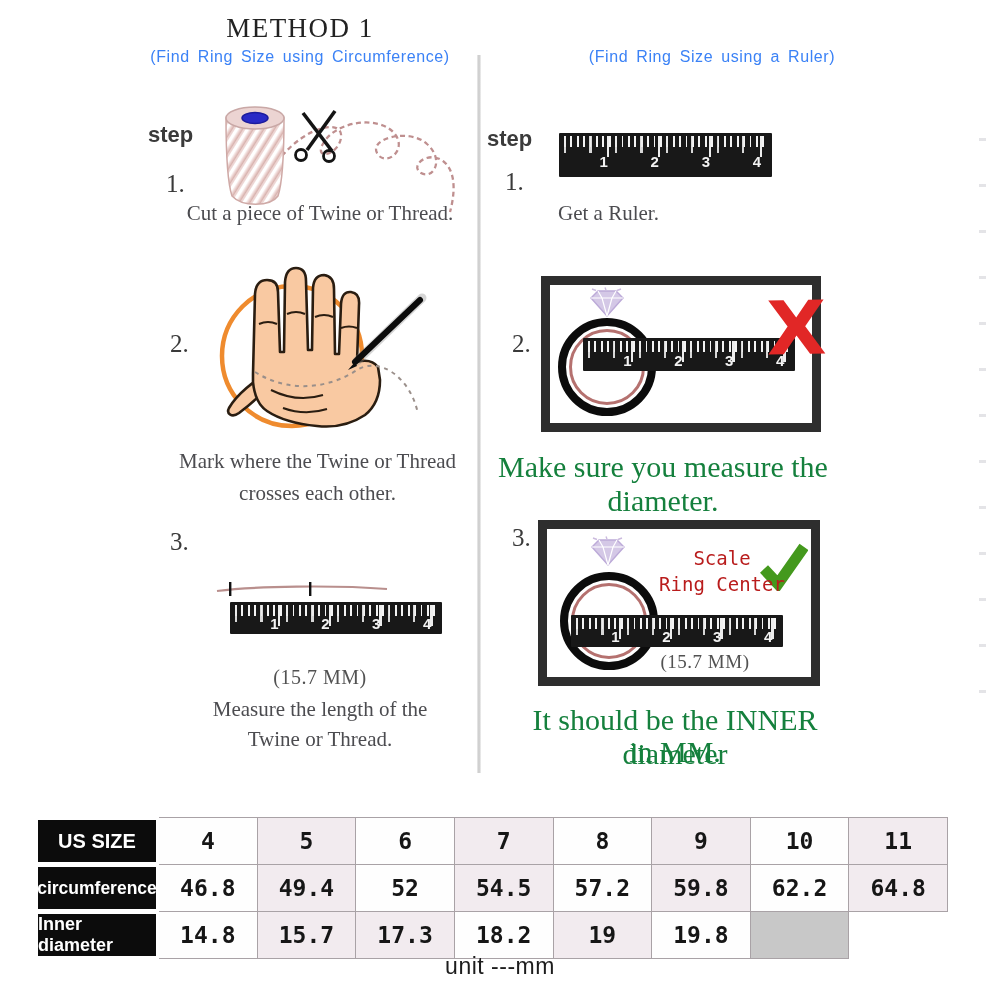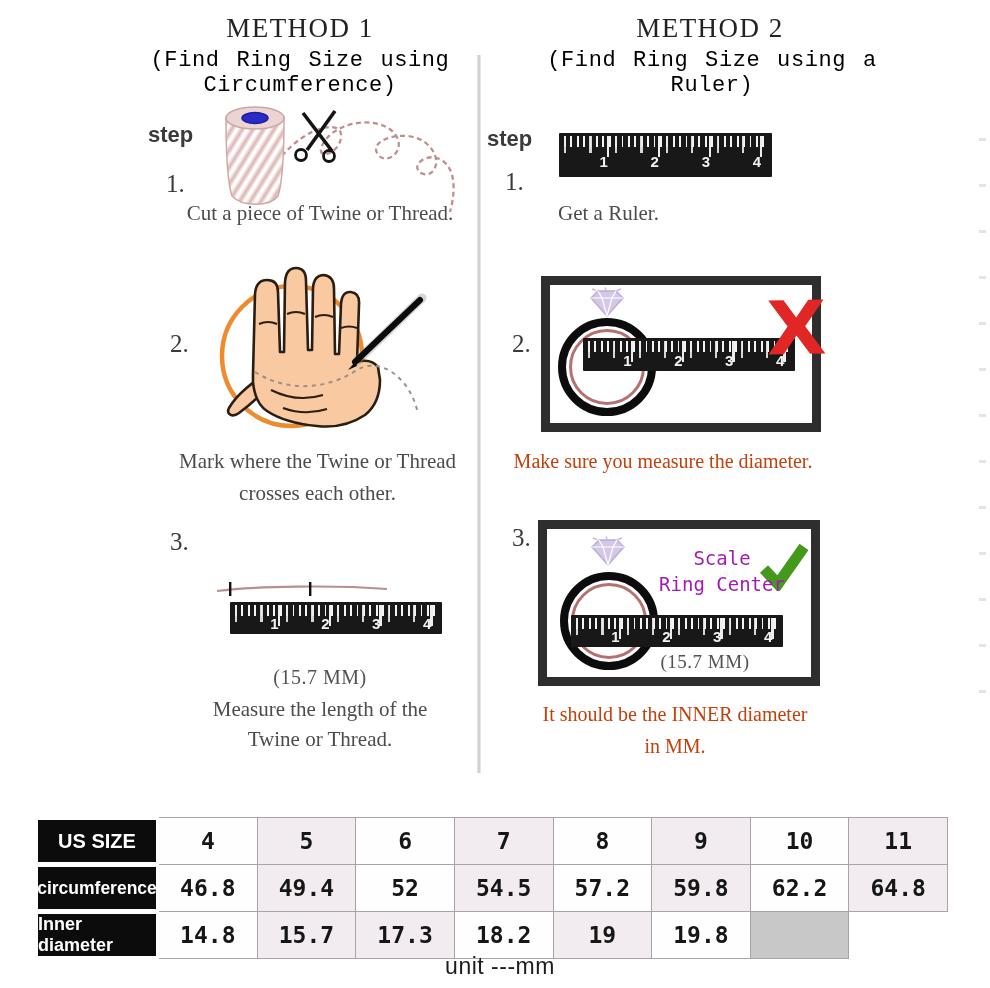--- a/index.html
+++ b/index.html
@@ -1,26 +1,26 @@
 <!DOCTYPE html>
 <html><head>
 <meta charset="utf-8">
 <style>
   html,body{margin:0;padding:0;background:#fff;}
   .canvas{position:relative;width:990px;height:988px;background:#ffffff;overflow:hidden;
           font-family:"Liberation Serif",serif;}
   .abs{position:absolute;}
   .ctr{text-align:center;}
   .title{font-family:"Liberation Serif",serif;font-size:27px;color:#222;letter-spacing:1.5px;}
-  .subtitle{font-family:Liberation Mono, monospace;font-size:22px;color:#000000;
+  .subtitle{font-family:Liberation Sans, sans-serif;font-size:16px;color:#3b82f6;
             letter-spacing:.6px;word-spacing:3px;}
   .step-label{font-family:"Liberation Sans",sans-serif;font-weight:700;font-size:22px;color:#3b3b3b;}
   .step-num{font-family:"Liberation Serif",serif;font-size:25px;color:#3a3a3a;}
   .caption{font-family:"Liberation Serif",serif;font-size:21px;color:#4c4c50;}
-  .caption2{font-family:"Liberation Serif",serif;font-size:20px;color:#c2410c;}
+  .caption2{font-family:"Liberation Serif",serif;font-size:30px;color:#15803d;}
   .measure{font-family:"Liberation Serif",serif;font-size:20px;color:#525252;letter-spacing:.5px;}
   .divider{left:477px;top:55px;width:4px;height:718px;
            background:linear-gradient(to right,#ececec,#c7c7c7,#f1f1f1);}
   .edge-marks{left:979px;top:138px;width:7px;height:562px;
            background:repeating-linear-gradient(to bottom,rgba(195,195,202,.45) 0 3px,transparent 3px 46px);}
   
   .ruler{position:absolute;background:#181818;border-radius:1px;}
   .tks{position:absolute;top:3px;left:5px;right:4px;height:11px;
        background:repeating-linear-gradient(to right,#f3f3f3 0 1.8px,transparent 1.8px 6.4px);}
   .tks5{position:absolute;top:3px;left:5px;right:4px;height:17px;
@@ -28,21 +28,21 @@
   .tkl{position:absolute;top:3px;width:2.2px;height:21px;background:#ededed;}
   .num{position:absolute;bottom:2px;color:#f2f2f2;
        font-family:"Liberation Sans",sans-serif;font-weight:700;font-size:15px;}
   
   .ringbox{position:absolute;border:9px solid #2e2e2e;background:#fff;box-sizing:border-box;}
   .ring-outer{position:absolute;border:8px solid #0c0c0c;border-radius:50%;box-sizing:border-box;}
   .ring-inner{position:absolute;border:3px solid #b5716f;border-radius:50%;box-sizing:border-box;}
   .wrong-x{position:absolute;font-family:"DejaVu Sans",sans-serif;font-weight:700;
            font-size:74px;line-height:70px;color:#e12726;transform:scaleX(1.05) rotate(-1deg);z-index:6;}
   .scale-note{position:absolute;font-family:"DejaVu Sans Mono",monospace;font-size:19px;
-           color:#a21caf;text-align:center;z-index:3;}
+           color:#b91c1c;text-align:center;z-index:3;}
   
   .size-table{position:absolute;left:35px;top:817px;width:912px;display:grid;
               grid-template-columns:123px repeat(8,1fr);grid-auto-rows:47px;
               border-top:1px solid #a9a2a6;border-left:1px solid #a9a2a6;}
   .st-head{background:#0c0c0c;color:#fff;font-family:"Liberation Sans",sans-serif;font-weight:700;
            display:flex;align-items:center;justify-content:center;border:3px solid #fff;
            box-sizing:border-box;margin:-1px 0 0 -1px;}
   .st-cell{display:flex;align-items:center;justify-content:center;
            border-right:1px solid #a9a2a6;border-bottom:1px solid #a9a2a6;
            font-family:"DejaVu Sans Mono",monospace;font-weight:700;font-size:23px;color:#161616;
@@ -141,21 +141,20 @@
     <b class="num" style="left:91%">4</b>
   </div>
 
   <div class="abs ctr measure" style="left:220px;top:666px;width:200px;">(15.7 MM)</div>
   <div class="abs ctr caption" style="left:150px;top:697px;width:340px;">Measure the length of the</div>
   <div class="abs ctr caption" style="left:150px;top:727px;width:340px;">Twine or Thread.</div>
 
   <div class="abs divider"></div>
   <div class="abs edge-marks"></div>
 
-  <div class="abs ctr title" style="left:530px;top:13px;width:360px;">METHOD 2</div>
   <div class="abs ctr subtitle" style="left:517px;top:48px;width:390px;">(Find Ring Size using a Ruler)</div>
 
   <div class="abs step-label" style="left:487px;top:126px;">step</div>
 
   <div class="ruler" style="left:559px;top:133px;width:213px;height:44px;">
     <i class="tks"></i>
     <i class="tks5"></i>
     <i class="tkl" style="left:22.5%"></i>
     <i class="tkl" style="left:46.5%"></i>
     <i class="tkl" style="left:70.5%"></i>

